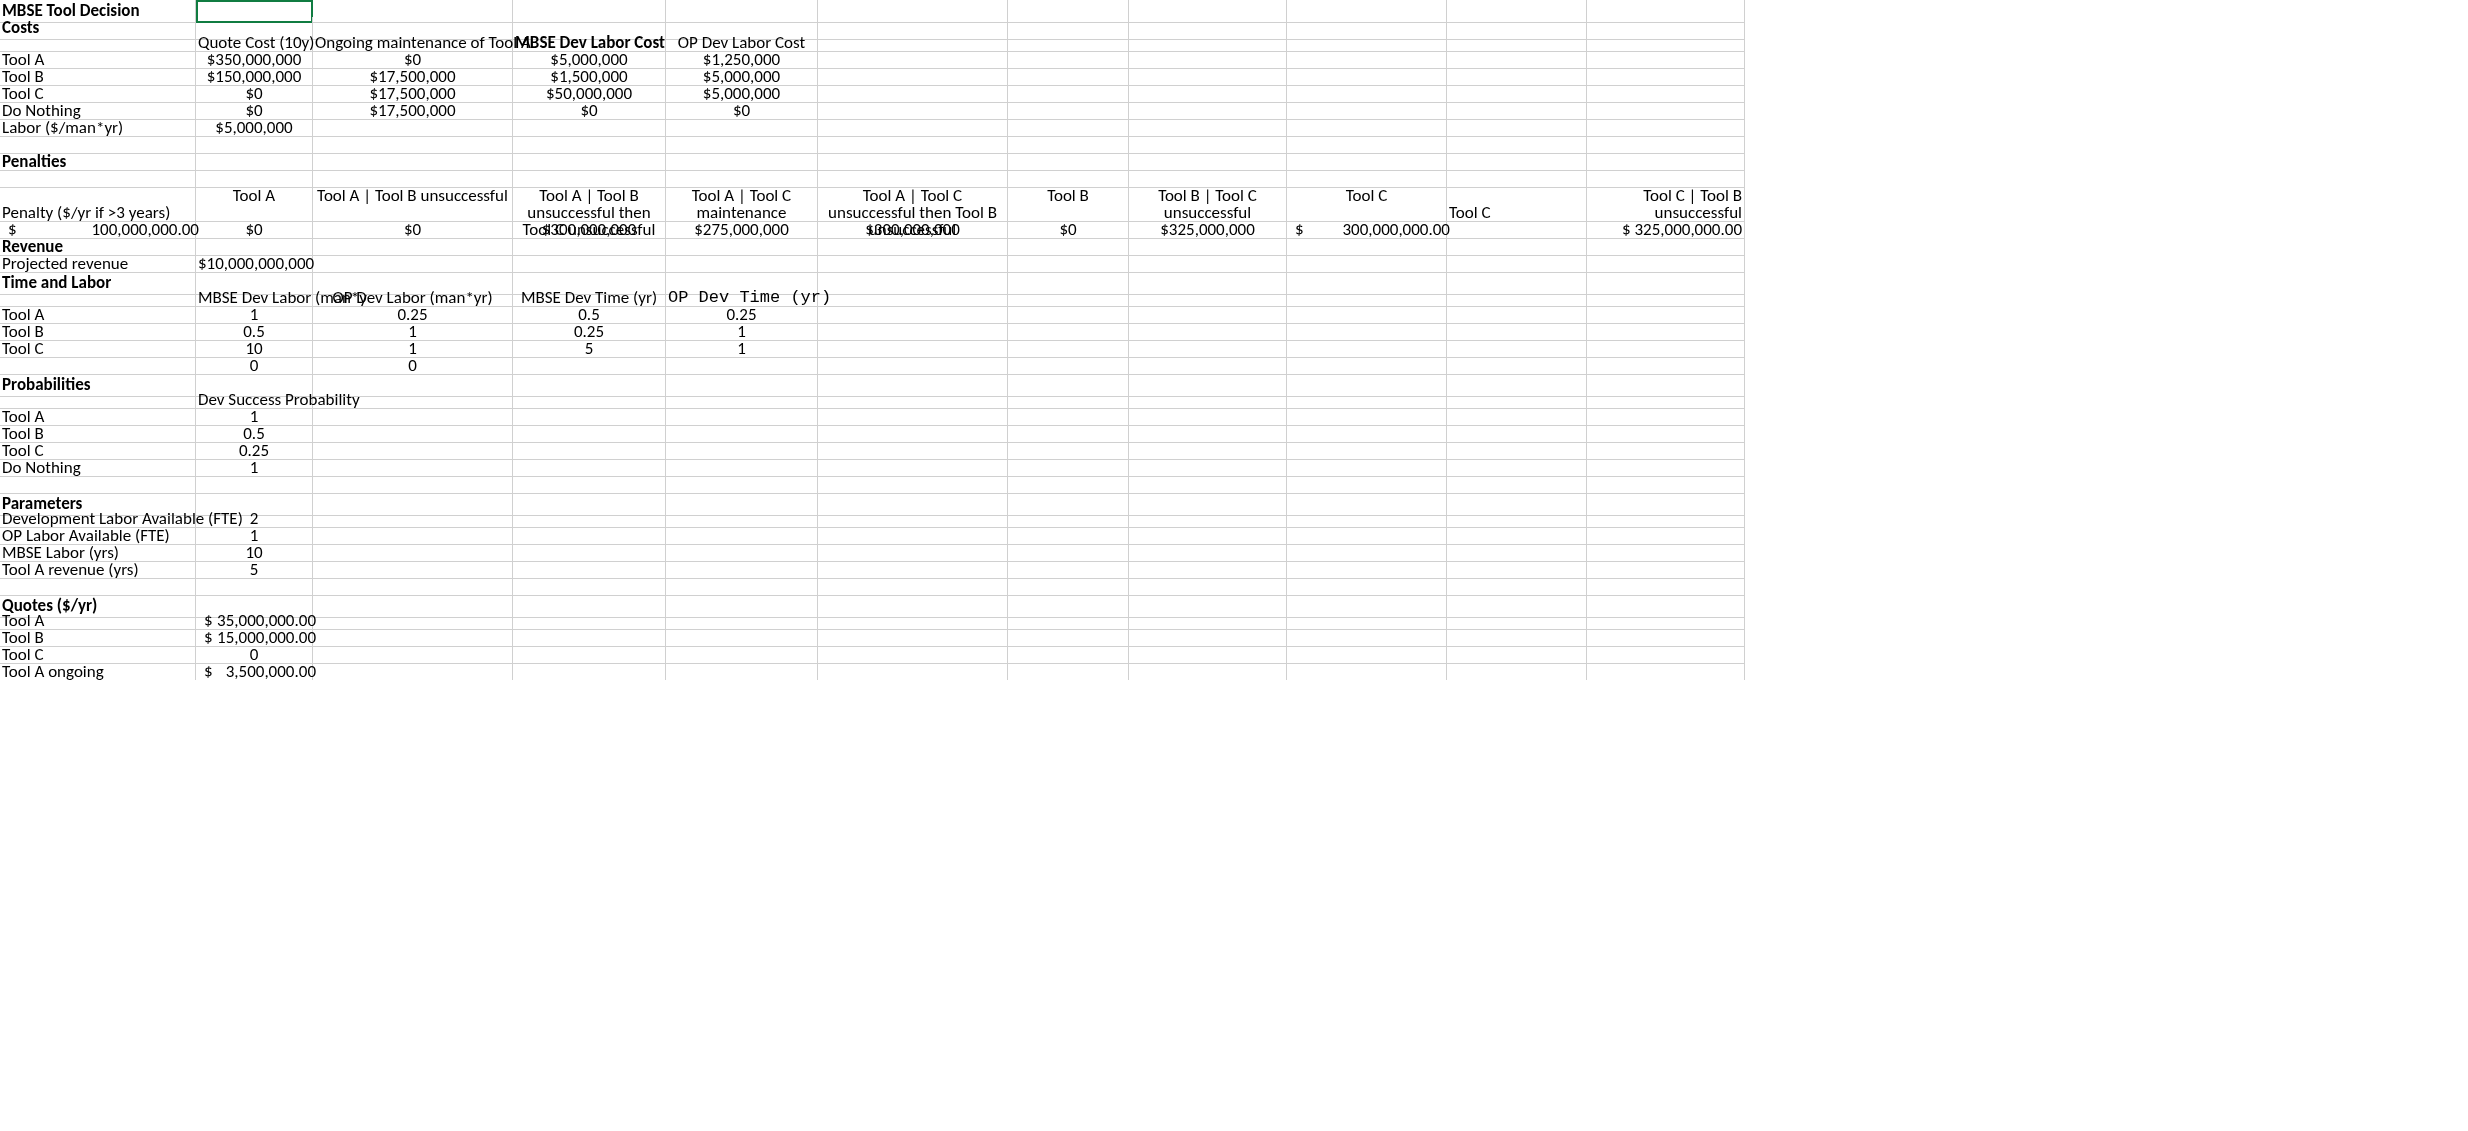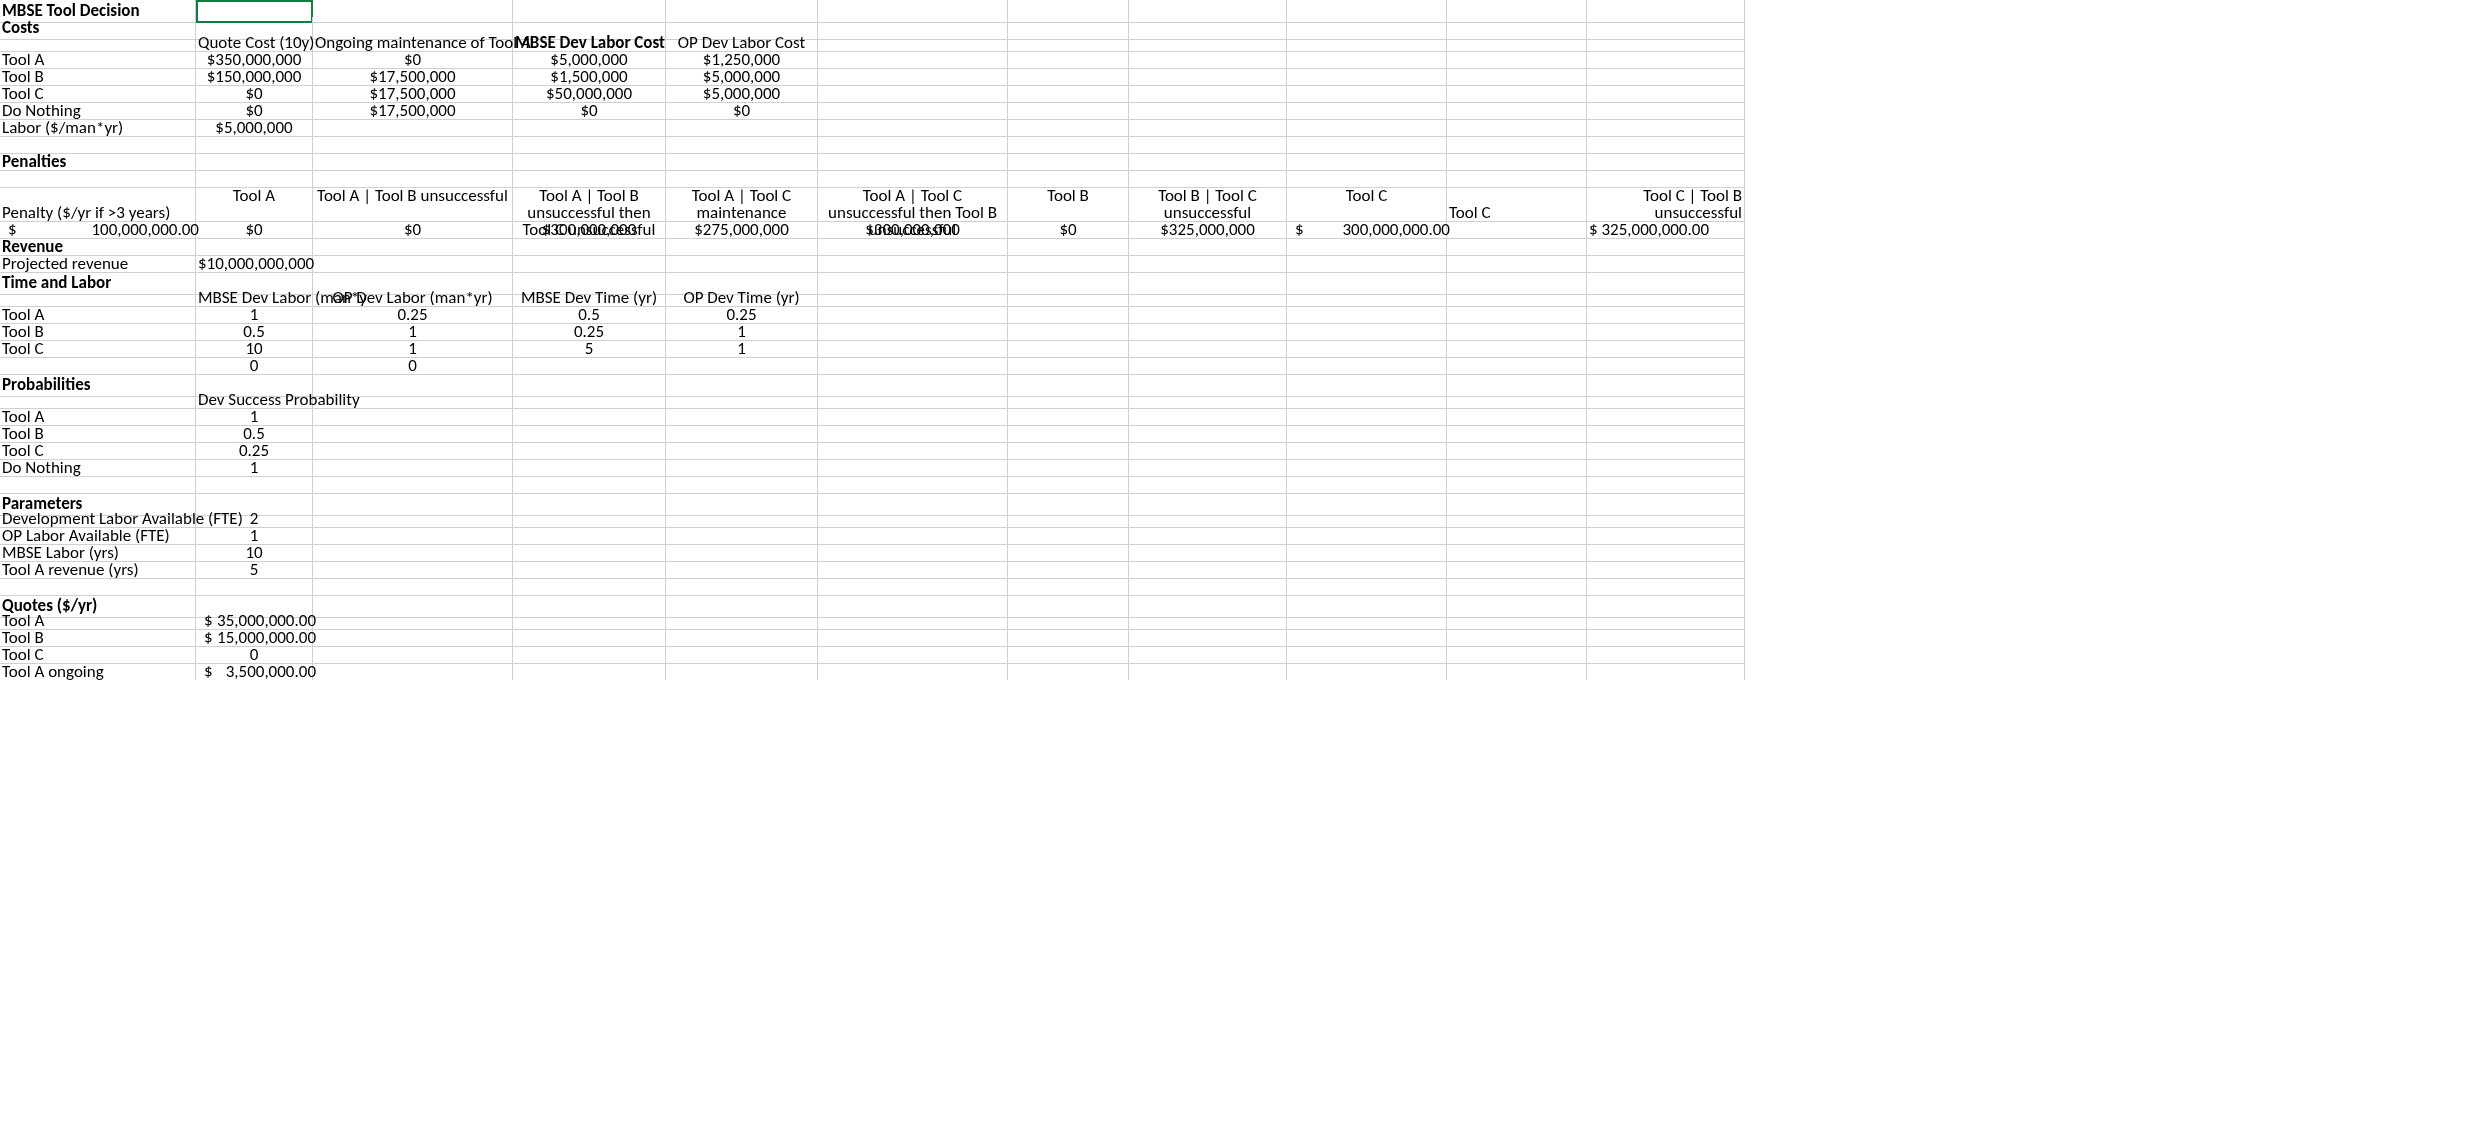--- a/index.html
+++ b/index.html
@@ -23,21 +23,21 @@
     white-space: nowrap;
     overflow: visible;
     padding: 0 2px 0 2px;
     line-height: 17px;
     height: 17px;
   }
   .cell > span { position: relative; }
   .row-h { height: 22px; line-height: 22px; }
   .bold { font-weight: 700; }
   .center { text-align: center; }
-  .right { }
+  .right { text-align: right; }
   .selected {
     outline: 2px solid #107c41;
     outline-offset: -2px;
   }
   
   .wrap2 { height: 34px; }
   .wrap2 span {
     white-space: normal;
     display: inline-block;
     line-height: 17px;
@@ -243,21 +243,21 @@
     <div class="cell row-h" style="grid-area: 17 / 6;"></div>
     <div class="cell row-h" style="grid-area: 17 / 7;"></div>
     <div class="cell row-h" style="grid-area: 17 / 8;"></div>
     <div class="cell row-h" style="grid-area: 17 / 9;"></div>
     <div class="cell row-h" style="grid-area: 17 / 10;"></div>
     <div class="cell row-h" style="grid-area: 17 / 11;"></div>
     <div class="cell" style="grid-area: 18 / 1;"></div>
     <div class="cell center" style="grid-area: 18 / 2;"><span>MBSE Dev Labor (man*y</span></div>
     <div class="cell center" style="grid-area: 18 / 3;"><span>OP Dev Labor (man*yr)</span></div>
     <div class="cell center" style="grid-area: 18 / 4;"><span>MBSE Dev Time (yr)</span></div>
-    <div class="cell center" style="grid-area: 18 / 5;"><span>OP Dev Time (yr)</span></div>
+    <div class="cell center" style="grid-area: 18 / 5; font-family: Liberation Mono, monospace;"><span>OP Dev Time (yr)</span></div>
     <div class="cell" style="grid-area: 18 / 6;"></div>
     <div class="cell" style="grid-area: 18 / 7;"></div>
     <div class="cell" style="grid-area: 18 / 8;"></div>
     <div class="cell" style="grid-area: 18 / 9;"></div>
     <div class="cell" style="grid-area: 18 / 10;"></div>
     <div class="cell" style="grid-area: 18 / 11;"></div>
     <div class="cell" style="grid-area: 19 / 1;"><span>Tool A</span></div>
     <div class="cell center" style="grid-area: 19 / 2;"><span>1</span></div>
     <div class="cell center" style="grid-area: 19 / 3;"><span>0.25</span></div>
     <div class="cell center" style="grid-area: 19 / 4;"><span>0.5</span></div>

